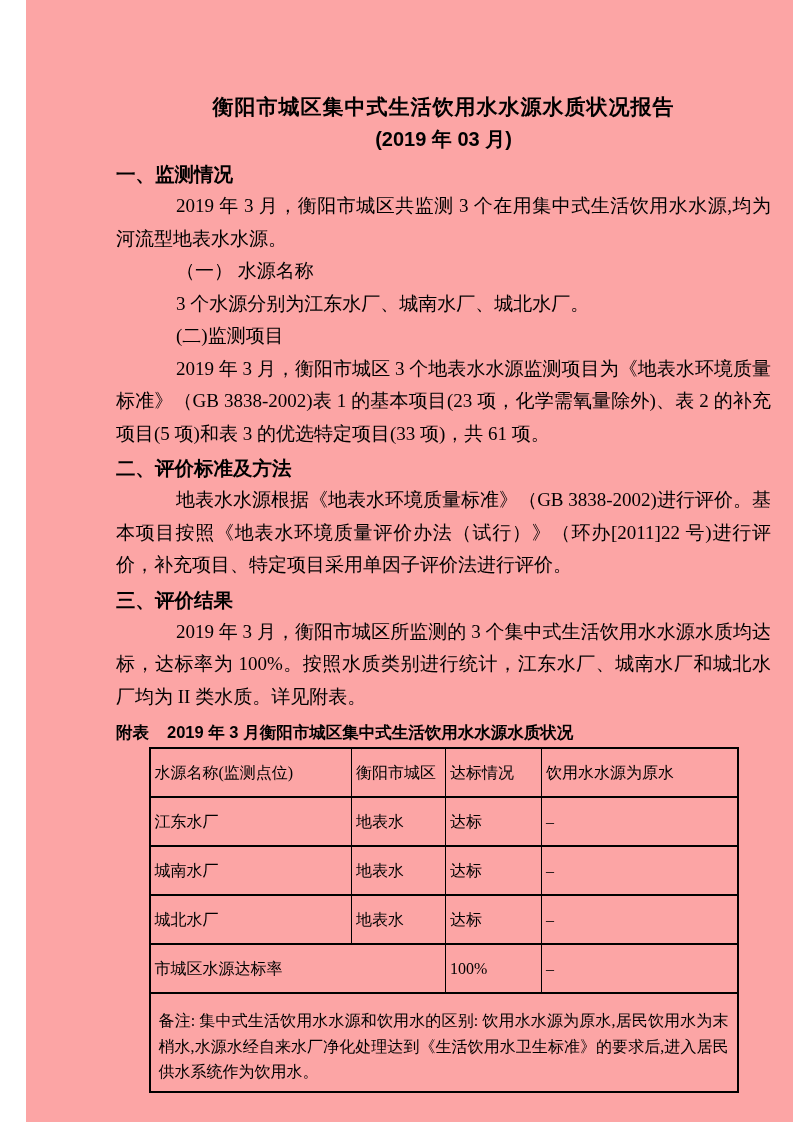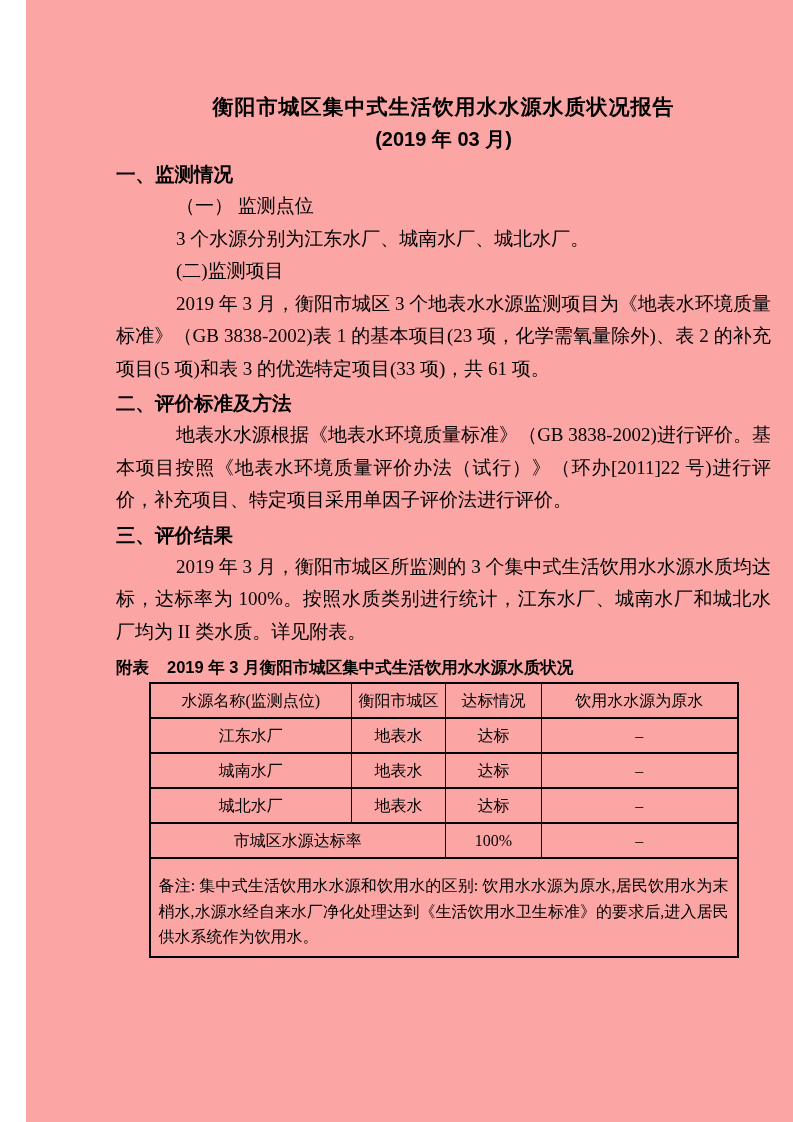--- a/index.html
+++ b/index.html
@@ -67,43 +67,44 @@
     font-size: 16px;
     font-family: "Liberation Serif", "DejaVu Serif", serif;
     border: 2px solid #000;
   }
   table.wq-table th,
   table.wq-table td {
     border-left: 1px solid #000;
     border-right: 1px solid #000;
     border-top: 2px solid #000;
     border-bottom: 2px solid #000;
-    text-align: center;
+    text-align: left;
     font-weight: normal;
-    padding: 5px 4px;
+    padding: 12px 4px;
     line-height: 23px;
     overflow: hidden;
   }
   table.wq-table .note-cell {
     text-align: justify;
     padding: 14px 8px 6px 8px;
     line-height: 25.5px;
     font-size: 16px;
   }
 </style>
 </head>
 <body>
 
 <div class="page">
 
   <h1 class="doc-title">衡阳市城区集中式生活饮用水水源水质状况报告</h1>
   <div class="doc-subtitle">(2019 年 03 月)</div>
 
   <h2 class="sec-heading">一、监测情况</h2>
-  <p class="body-para">（一） 监测点位</p>
+  <p class="body-para">2019 年 3 月，衡阳市城区共监测 3 个在用集中式生活饮用水水源,均为河流型地表水水源。</p>
+  <p class="body-para">（一） 水源名称</p>
   <p class="body-para">3 个水源分别为江东水厂、城南水厂、城北水厂。</p>
   <p class="body-para">(二)监测项目</p>
   <p class="body-para">2019 年 3 月，衡阳市城区 3 个地表水水源监测项目为《地表水环境质量标准》（GB 3838-2002)表 1 的基本项目(23 项，化学需氧量除外)、表 2 的补充项目(5 项)和表 3 的优选特定项目(33 项)，共 61 项。</p>
 
   <h2 class="sec-heading">二、评价标准及方法</h2>
   <p class="body-para">地表水水源根据《地表水环境质量标准》（GB 3838-2002)进行评价。基本项目按照《地表水环境质量评价办法（试行）》（环办[2011]22 号)进行评价，补充项目、特定项目采用单因子评价法进行评价。</p>
 
   <h2 class="sec-heading">三、评价结果</h2>
   <p class="body-para">2019 年 3 月，衡阳市城区所监测的 3 个集中式生活饮用水水源水质均达标，达标率为 100%。按照水质类别进行统计，江东水厂、城南水厂和城北水厂均为 II 类水质。详见附表。</p>
 

